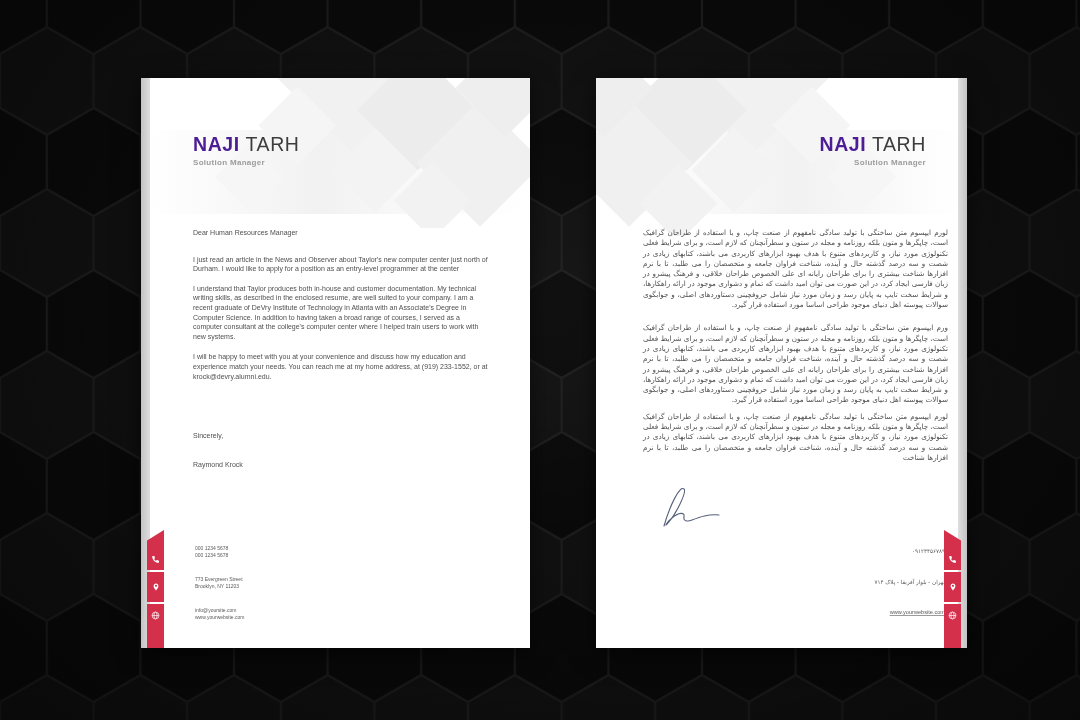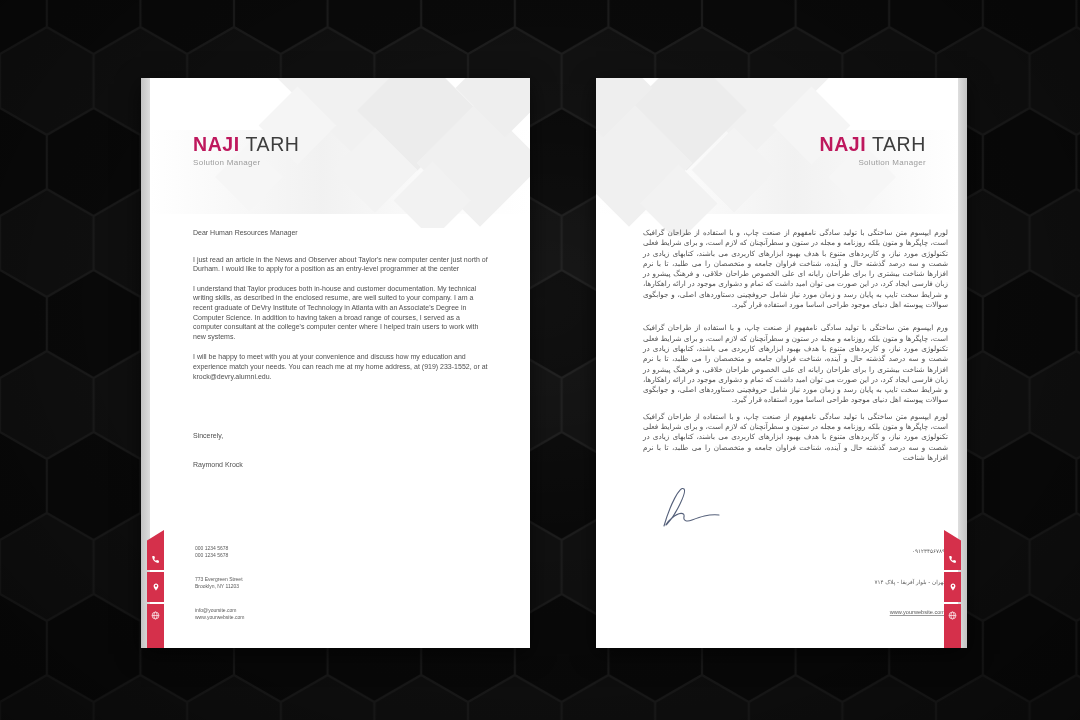--- a/index.html
+++ b/index.html
@@ -25,22 +25,22 @@
   .deco{position:absolute;left:0;right:0;top:0;height:150px;overflow:hidden;}
   .dm{position:absolute;transform:rotate(45deg);}
   .band{position:absolute;left:0;right:0;top:52px;height:84px;}
   .band.l{background:linear-gradient(90deg,rgba(243,243,243,0) 0%,rgba(239,239,239,0.85) 45%,rgba(246,246,246,0.35) 78%,rgba(246,246,246,0) 100%);}
   .band.r{background:linear-gradient(270deg,rgba(243,243,243,0) 0%,rgba(239,239,239,0.85) 45%,rgba(246,246,246,0.35) 78%,rgba(246,246,246,0) 100%);}
   
   .logo{position:absolute;top:55px;z-index:3;}
   .page.left  .logo{left:43px;text-align:left;}
   .page.right .logo{right:32px;text-align:right;}
   .logo-line{font-size:19.5px;letter-spacing:0.6px;color:#3d3d3d;white-space:nowrap;}
-  .logo-line .red{color:#be185d;font-weight:700;}
-  .logo-sub{font-size:8px;color:#9c9c9c;margin-top:2px;letter-spacing:0.3px;}
+  .logo-line .red{color:#4c1d95;font-weight:700;}
+  .logo-sub{font-size:8px;color:#9c9c9c;margin-top:2px;letter-spacing:0.3px;font-weight:bold;}
   
   .letter-en{position:absolute;left:43px;top:150px;width:298px;
     font-size:7px;line-height:9.6px;color:#4f4f4f;z-index:2;}
   .letter-en p{margin:0;}
   .letter-en .salutation{margin-bottom:17px;}
   .letter-en .p1{margin-bottom:10px;}
   .letter-en .p2{margin-bottom:11px;}
   .letter-en .p3{margin-bottom:50px;}
   .letter-en .closing{margin-bottom:19px;}
   

